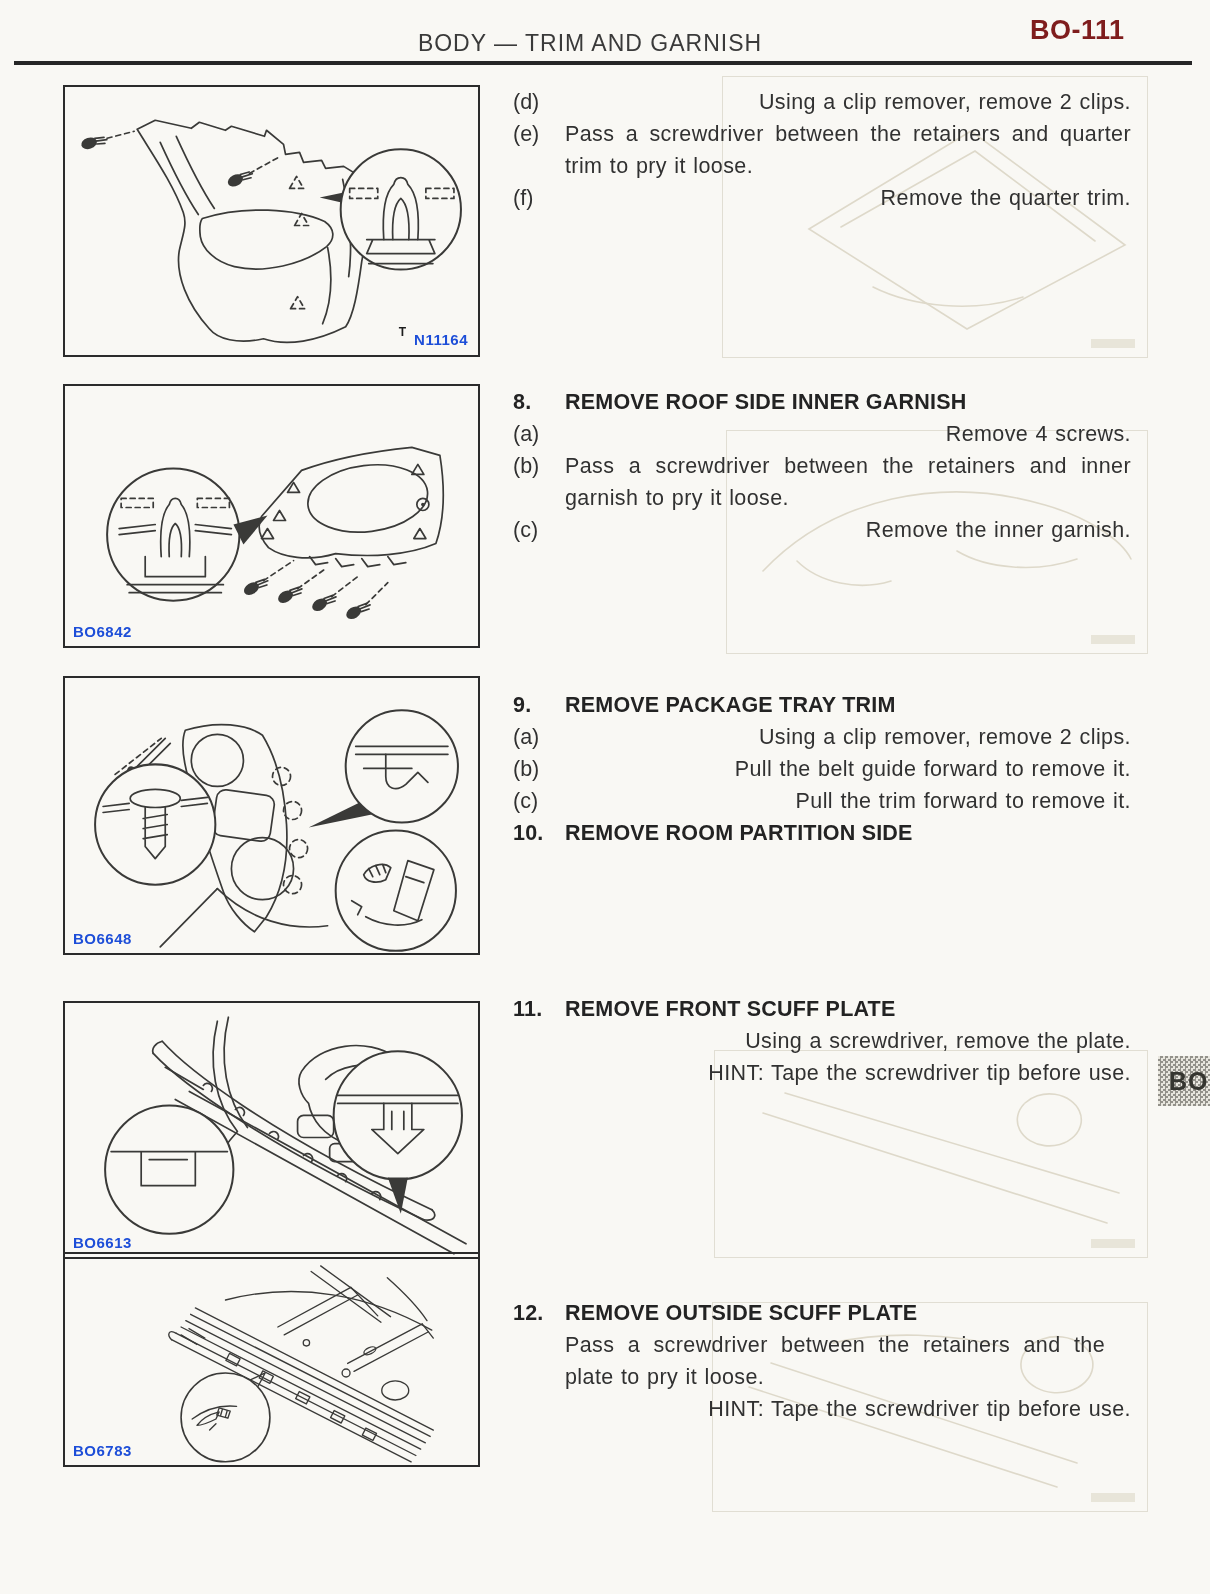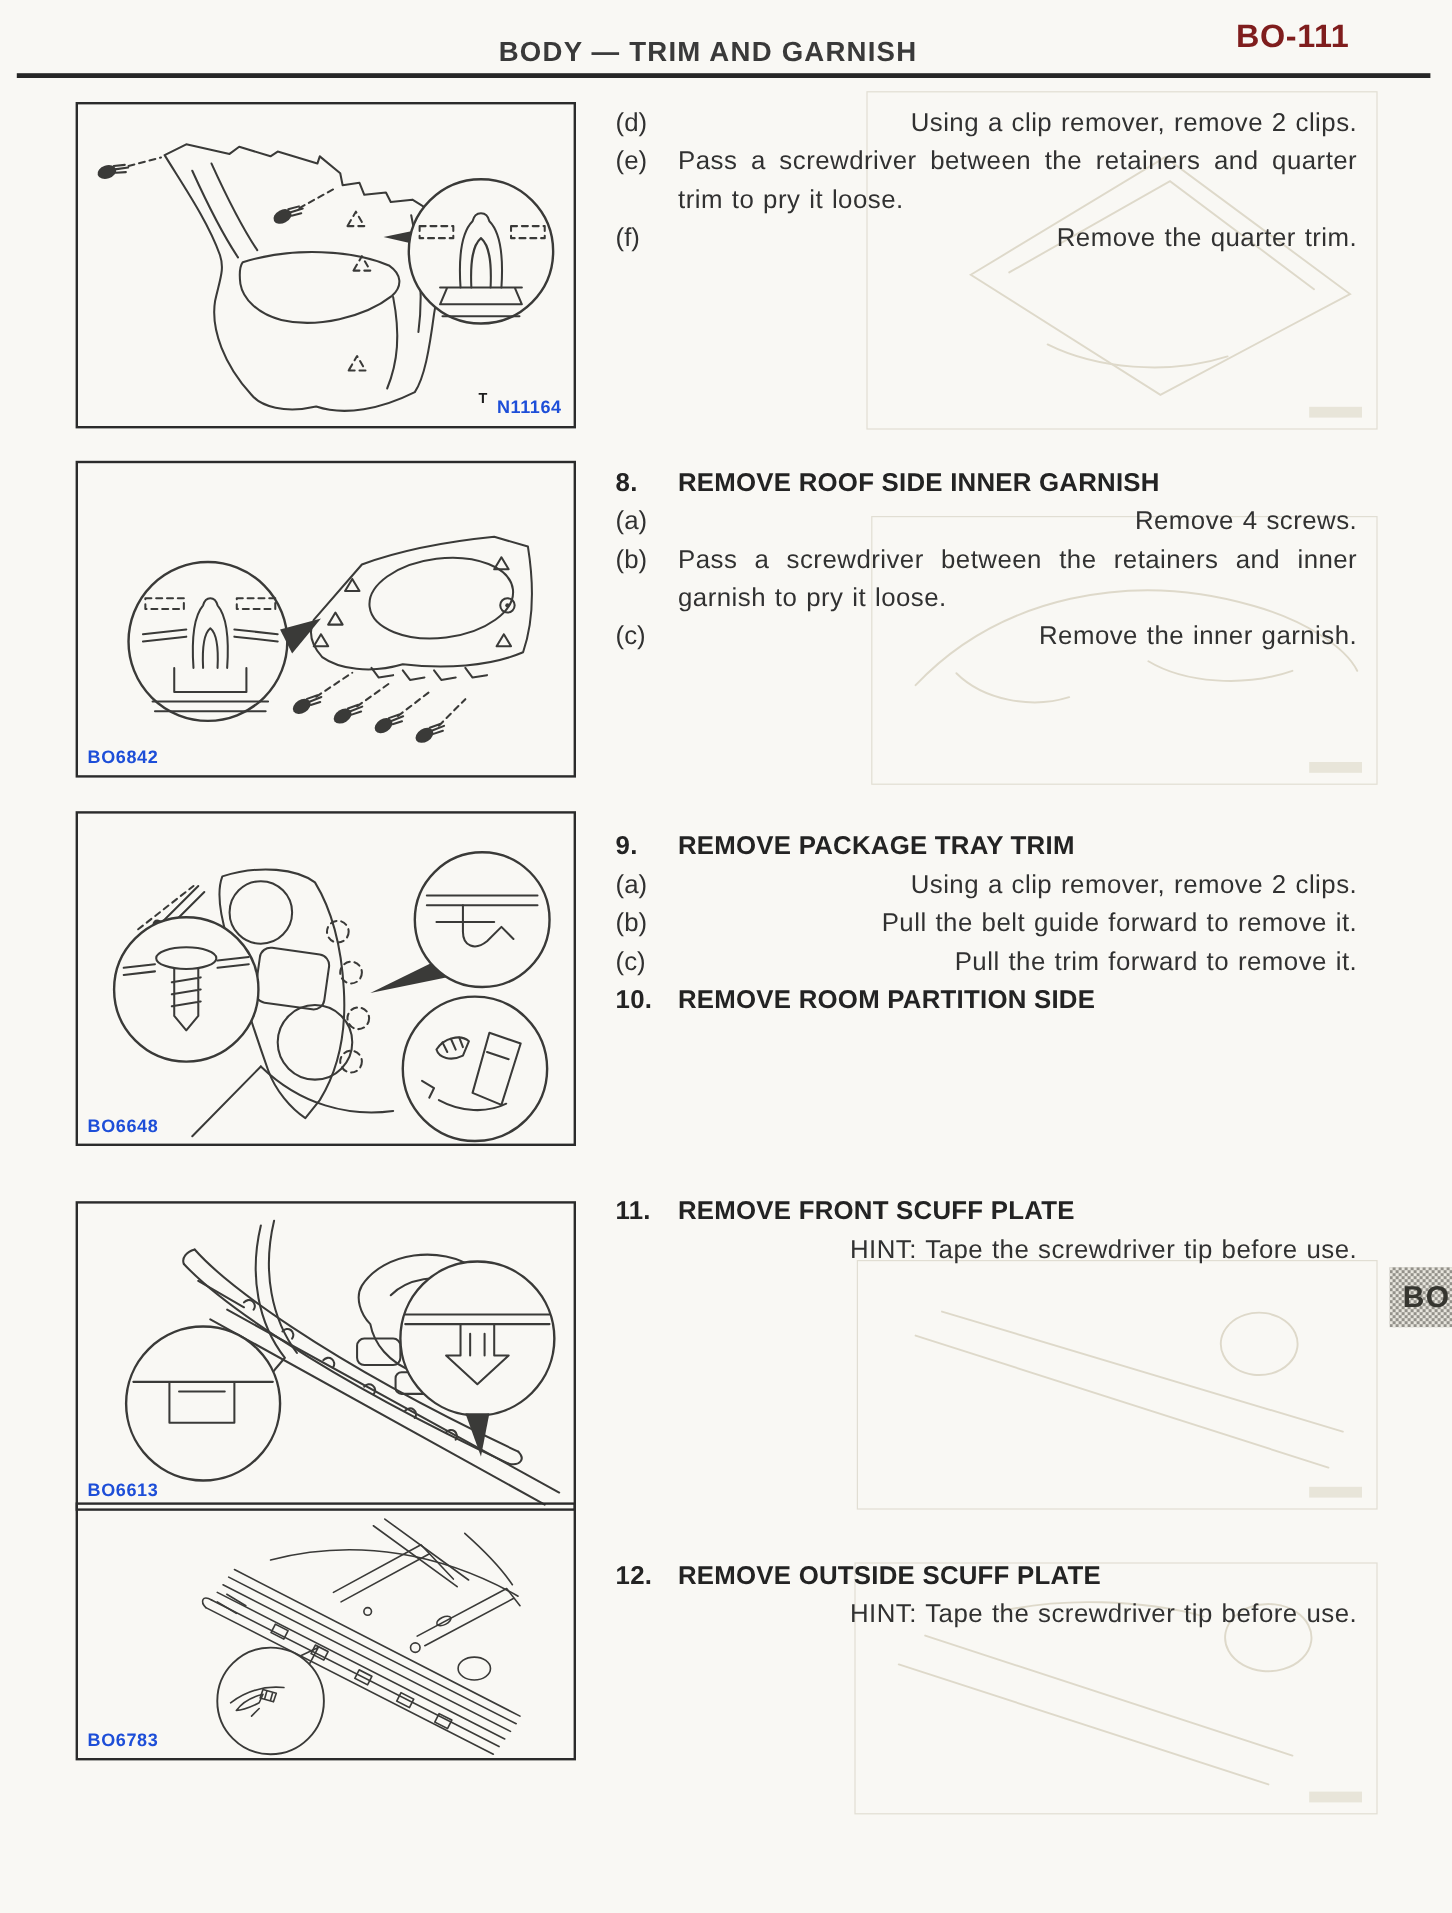--- a/index.html
+++ b/index.html
@@ -7,21 +7,21 @@
     width:1210px;height:1594px;
     background:#f9f8f4;
     font-family:"Liberation Sans","DejaVu Sans",sans-serif;
     color:#2e2e2e;
     position:relative;overflow:hidden;
   }
   .page{position:absolute;inset:0;}
 
   
   .hdr-title{position:absolute;top:30px;left:380px;width:420px;text-align:center;
-    font-size:23px;font-weight:bold;letter-spacing:1px;color:#3a3a3a;}
+    font-size:23px;font-weight:normal;letter-spacing:1px;color:#3a3a3a;}
   .hdr-page{position:absolute;top:15px;left:1030px;font-size:27px;font-weight:bold;
     letter-spacing:.5px;color:#7f1d1d;}
   .hdr-rule{position:absolute;top:61px;left:14px;width:1178px;height:4px;background:#262626;}
 
   
   .figbox{position:absolute;left:63px;width:417px;border:2.5px solid #2b2b2b;
     box-sizing:border-box;background:transparent;}
   #fig1{top:85px;height:272px}
   #fig2{top:384px;height:264px}
   #fig3{top:676px;height:279px}
@@ -324,31 +324,36 @@
     </div>
   </div>
 
   <div class="section" id="sec-11">
     <div class="hrow">
       <span class="hnum">11.</span>
       <span class="htxt">REMOVE FRONT SCUFF PLATE</span>
     </div>
     <div class="row">
       <span class="lbl"></span>
+      <span class="txt left">Using a screwdriver, remove the plate.</span>
+    </div>
+    <div class="row">
+      <span class="lbl"></span>
       <span class="txt left">HINT: Tape the screwdriver tip before use.</span>
     </div>
   </div>
 
   <div class="section" id="sec-12">
     <div class="hrow">
       <span class="hnum">12.</span>
       <span class="htxt">REMOVE OUTSIDE SCUFF PLATE</span>
     </div>
     <div class="row">
       <span class="lbl"></span>
+      <span class="txt w540">Pass a screwdriver between the retainers and the plate to pry it loose.</span>
     </div>
     <div class="row">
       <span class="lbl"></span>
       <span class="txt left">HINT: Tape the screwdriver tip before use.</span>
     </div>
   </div>
 
   <div class="tab">
     <span>BO</span>
   </div>

